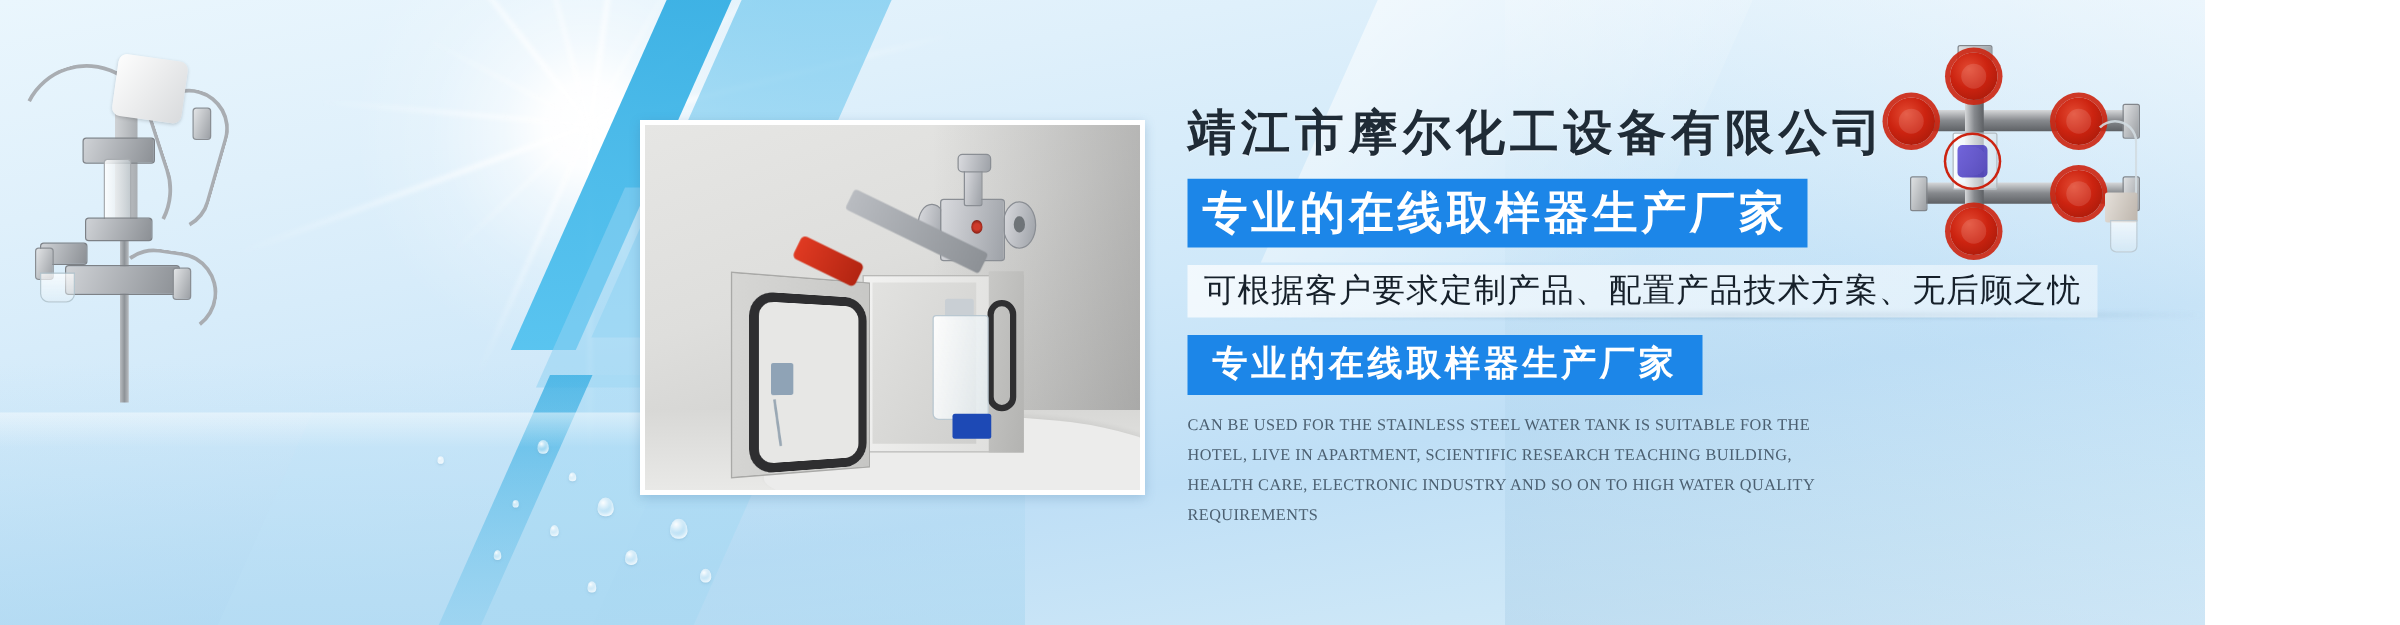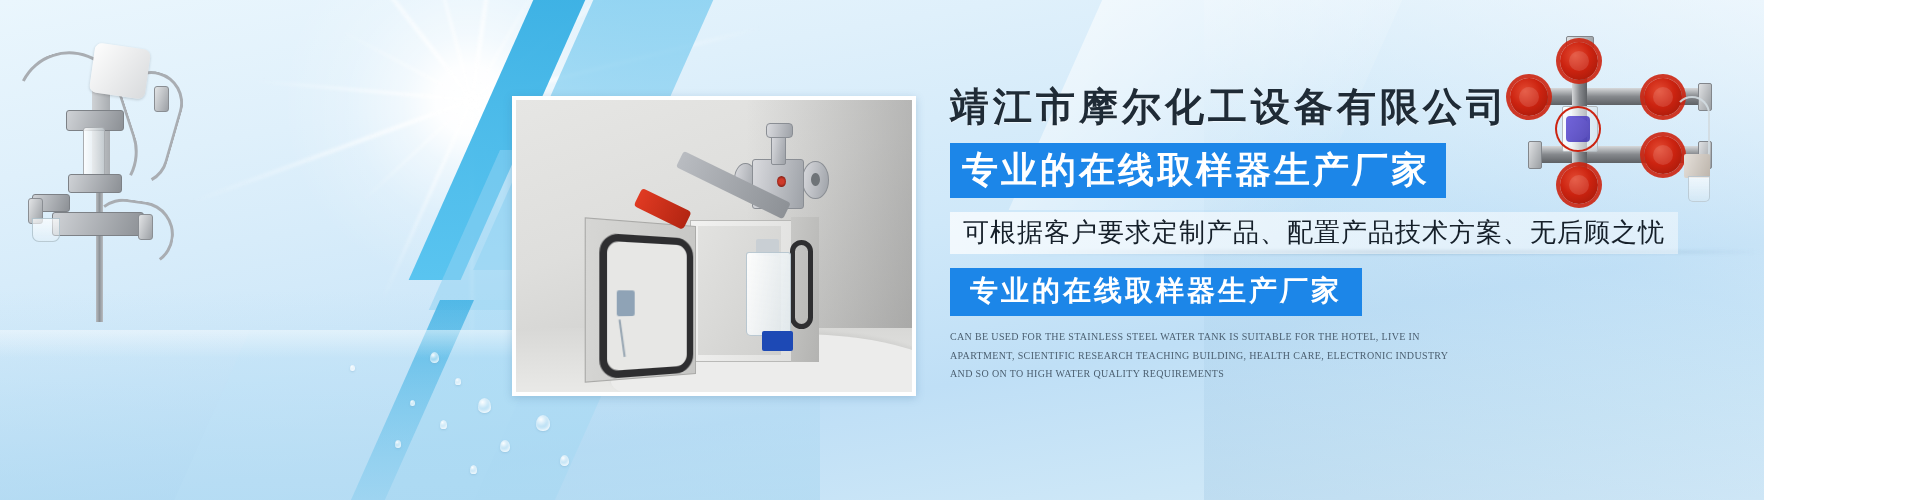--- a/index.html
+++ b/index.html
@@ -195,21 +195,21 @@
     padding:5px 13px 6px 13px;line-height:1.2;
   }
   .cta{
     display:inline-block;margin-top:14px;background:#1c86e8;color:#fff;
     font-size:28px;font-weight:bold;letter-spacing:3px;
     padding:6px 20px 8px 20px;line-height:1.2;
   }
   .eng{
     margin-top:12px;width:505px;
     font-family:"Liberation Serif","DejaVu Serif",serif;
-    font-size:10px;line-height:1.85;letter-spacing:.35px;
+    font-size:13px;line-height:1.85;letter-spacing:.35px;
     color:#4b5f70;text-transform:uppercase;
   }
 
   
   .watermark{
     position:absolute;left:272px;top:455px;
     font-family:"Liberation Serif","DejaVu Serif",serif;
     font-weight:bold;font-size:34px;letter-spacing:1px;
     color:rgba(255,255,255,.9);
     text-shadow:1px 1px 0 rgba(150,190,215,.85), -1px -1px 0 rgba(255,255,255,.6);

